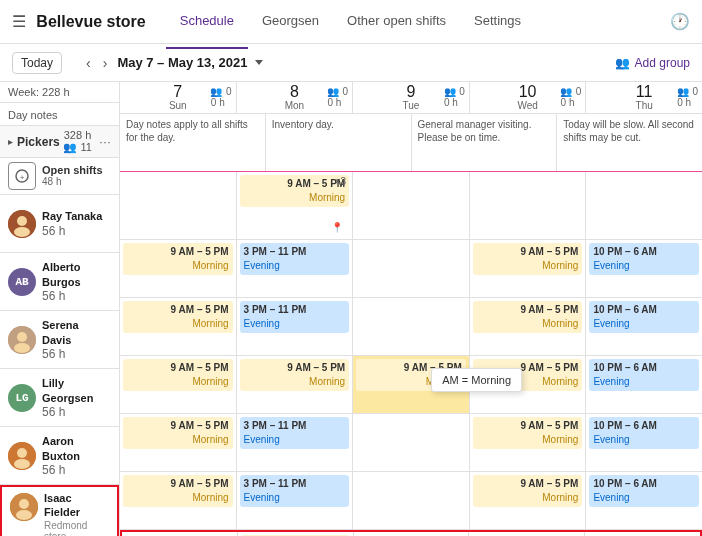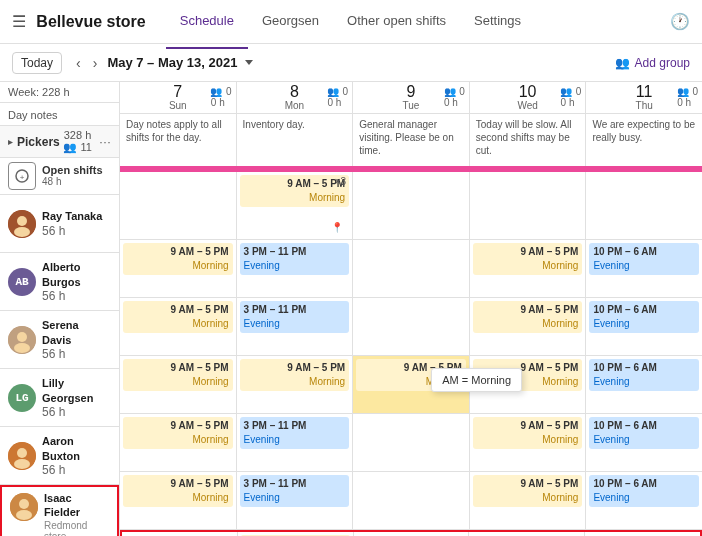--- a/index.html
+++ b/index.html
@@ -10,21 +10,21 @@
     .hamburger { font-size: 16px; margin-right: 10px; color: #555; cursor: pointer; }
     .app-title { font-size: 16px; font-weight: 600; color: #1a1a1a; margin-right: 20px; }
     .nav-tabs { display: flex; gap: 0; }
     .nav-tab { padding: 0 14px; height: 55px; display: flex; align-items: center; font-size: 13px; color: #555; cursor: pointer; border-bottom: 2px solid transparent; position: relative; }
     .nav-tab.active { color: #5c2d91; border-bottom: 2px solid #5c2d91; }
     .nav-right { margin-left: auto; }
     .clock-icon { font-size: 16px; color: #555; cursor: pointer; }
 
     
     .toolbar { display: flex; align-items: center; padding: 6px 12px; border-bottom: 1px solid #e0e0e0; height: 38px; }
-    .today-btn { display: flex; align-items: center; border: 1px solid #d0d0d0; border-radius: 4px; padding: 3px 8px; font-size: 12px; cursor: pointer; margin-right: 8px; color: #333; background: #fff; }
+    .today-btn { display: flex; align-items: center; border: 1px solid #d0d0d0; border-radius: 4px; padding: 3px 8px; font-size: 12px; cursor: pointer; margin-right: 18px; color: #333; background: #fff; }
     .nav-arrow { padding: 3px 6px; cursor: pointer; color: #555; font-size: 14px; }
     .date-range { font-size: 13px; font-weight: 600; color: #1a1a1a; margin-left: 4px; cursor: pointer; display: flex; align-items: center; gap: 4px; }
     .add-group-btn { margin-left: auto; display: flex; align-items: center; gap: 4px; color: #5c2d91; font-size: 12px; cursor: pointer; border: none; background: none; }
 
     
     .main-grid { display: flex; height: calc(536px - 44px - 38px); overflow: hidden; }
 
     
     .left-sidebar { width: 120px; min-width: 120px; border-right: 1px solid #e0e0e0; display: flex; flex-direction: column; }
     .week-hours { font-size: 11px; color: #555; padding: 4px 8px; border-bottom: 1px solid #e0e0e0; height: 32px; display: flex; align-items: center; }
@@ -48,21 +48,21 @@
 
     
     .calendar-area { flex: 1; display: flex; flex-direction: column; overflow: hidden; }
     .day-headers { display: flex; height: 32px; border-bottom: 1px solid #e0e0e0; }
     .day-header { flex: 1; display: flex; flex-direction: column; align-items: center; justify-content: center; border-right: 1px solid #e0e0e0; padding: 2px 4px; position: relative; }
     .day-header:last-child { border-right: none; }
     .day-num { font-size: 16px; font-weight: 300; color: #1a1a1a; line-height: 1; }
     .day-name { font-size: 10px; color: #666; }
     .day-staff { font-size: 10px; color: #666; position: absolute; top: 4px; right: 4px; }
 
-    .day-notes-row { display: flex; height: 58px; border-bottom: 6px solid #ec4899; }
+    .day-notes-row { display: flex; height: 58px; border-bottom: 1px solid #ec4899; }
     .day-note-cell { flex: 1; padding: 4px 6px; border-right: 1px solid #e0e0e0; font-size: 10px; color: #555; line-height: 1.3; }
     .day-note-cell:last-child { border-right: none; }
 
     .schedule-rows { flex: 1; overflow-y: auto; }
 
     .schedule-row { display: flex; height: 58px; border-bottom: 1px solid #e0e0e0; }
     .open-shifts-schedule-row { display: flex; height: 68px; border-bottom: 1px solid #e0e0e0; }
     .isaac-schedule-row { display: flex; height: 58px; border: none; }
 
     .cell { flex: 1; border-right: 1px solid #e0e0e0; padding: 3px; display: flex; flex-direction: column; justify-content: flex-start; position: relative; }
@@ -249,21 +249,20 @@
     <span class="day-num">11</span>
     <span class="day-name">Thu</span>
   </div>
         </div>
 
       <div class="day-notes-row" id="day-notes-row">
           <div class="day-note-cell">Day notes apply to all shifts for the day.</div>
           <div class="day-note-cell">Inventory day.</div>
           <div class="day-note-cell">General manager visiting. Please be on time.</div>
           <div class="day-note-cell">Today will be slow. All second shifts may be cut.</div>
-          <div class="day-note-cell">We are expecting to be really busy.</div>
         </div>
 
       <div class="schedule-rows">
 
         <div class="open-shifts-schedule-row" id="open-shifts-sched">
             <div class="cell empty"></div>
             <div class="cell" style="">
     <div class="shift-block shift-morning">
       <div class="shift-time">9 AM – 5 PM</div>
       <div class="shift-label">Morning</div>

